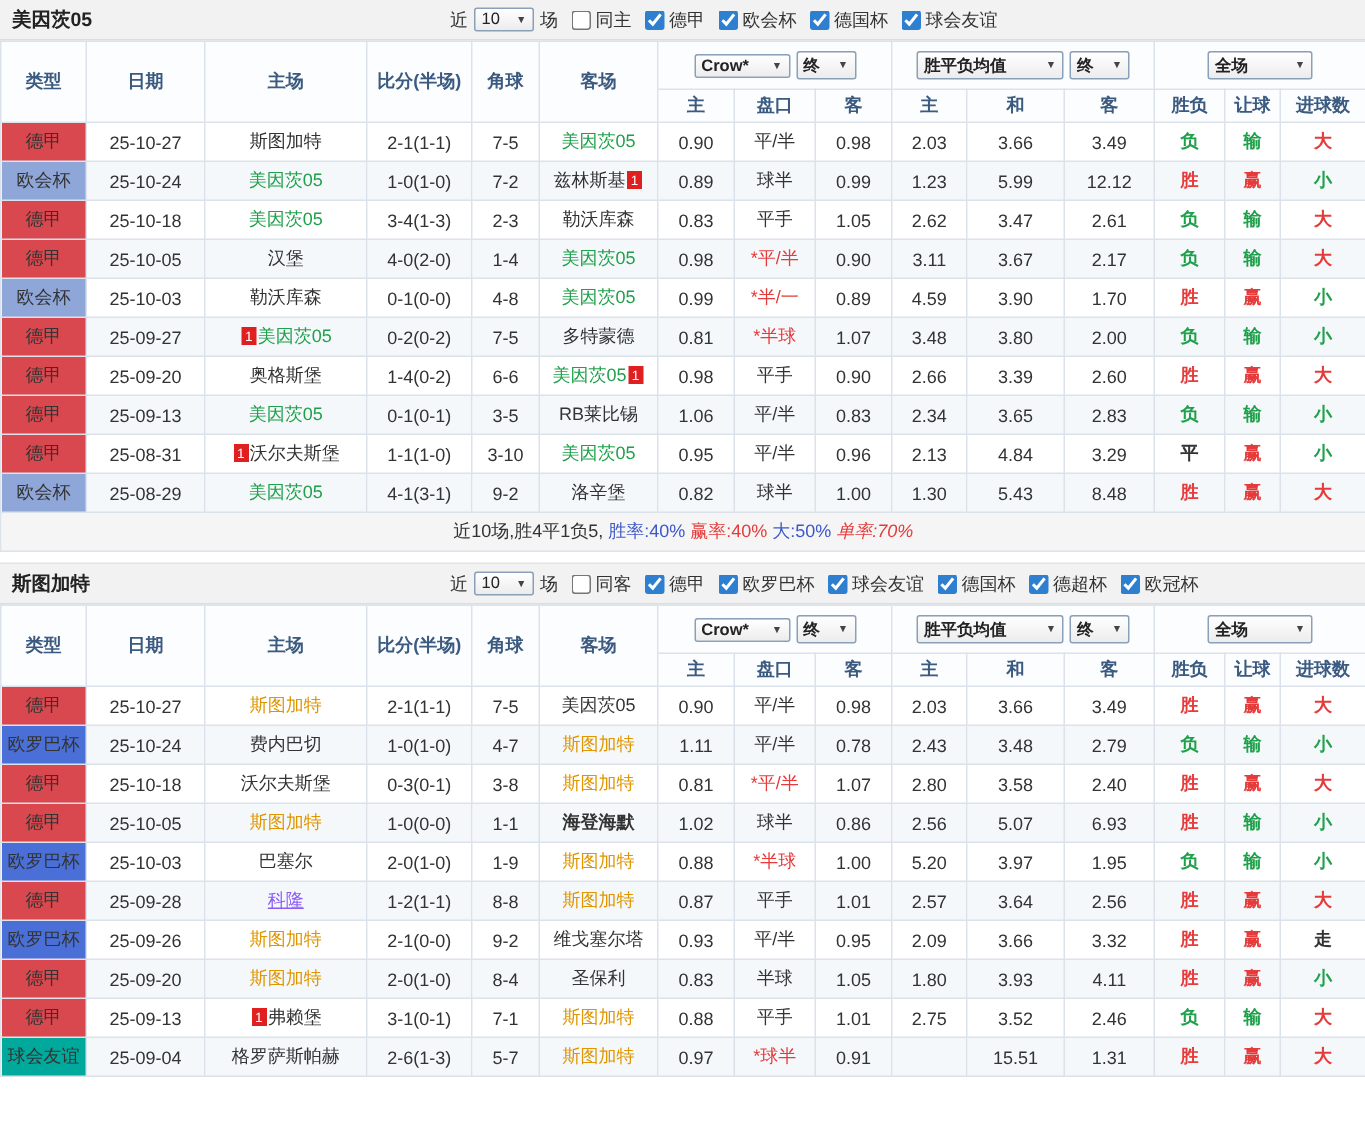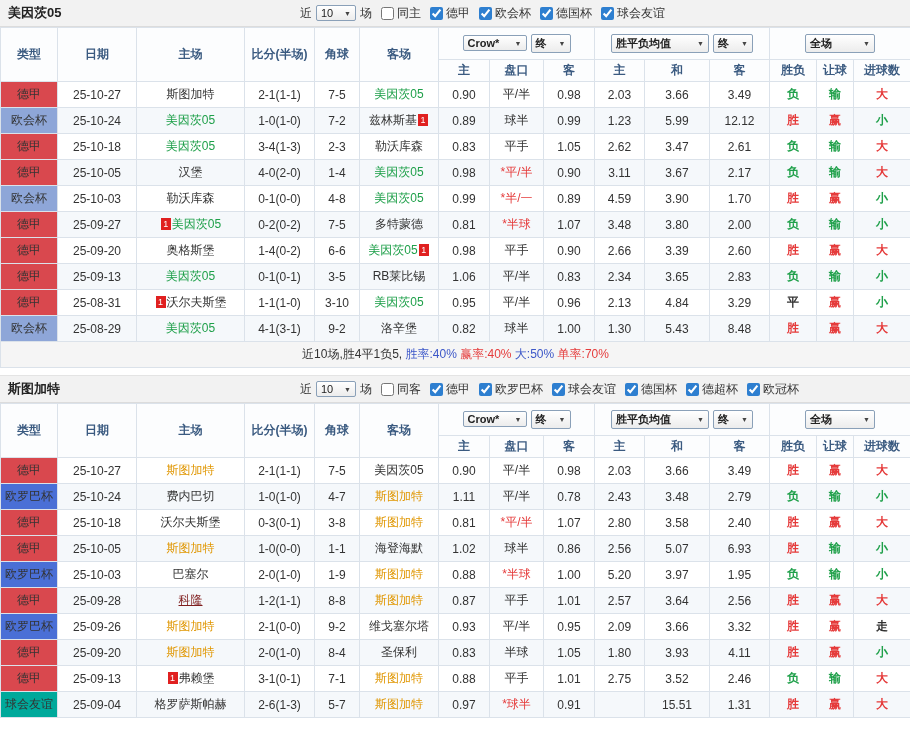--- a/index.html
+++ b/index.html
@@ -302,21 +302,21 @@
               <td class="odds">球半</td>
               <td class="odds">1.00</td>
               <td class="odds">1.30</td>
               <td class="odds">5.43</td>
               <td class="odds">8.48</td>
               <td class="res" style="color: rgb(229, 59, 59);">胜</td>
               <td class="res" style="color: rgb(229, 59, 59);">赢</td>
               <td class="res" style="color: rgb(229, 59, 59);">大</td>
             </tr>
             <tr>
-              <td class="summary" colspan="15"><span style="color: rgb(51, 51, 51);">近10场,胜4平1负5, </span><span style="color: rgb(60, 87, 200);">胜率:40%</span><span style="color: rgb(229, 59, 59);"> 赢率:40%</span><span style="color: rgb(60, 87, 200);"> 大:50%</span><span style="color: rgb(229, 59, 59);"> 单率:70%</span></td>
+              <td class="summary" colspan="15"><span style="color: rgb(51, 51, 51);">近10场,胜4平1负5, </span><span style="color: rgb(60, 87, 200);">胜率:40%</span><span style="color: rgb(229, 59, 59);"> 赢率:40%</span><span style="color: rgb(60, 87, 200);"> 大:50%</span><span style="color: rgb(229, 59, 59); font-style: italic;"> 单率:70%</span></td>
             </tr>
           </tbody>
         </table>
       </div>
       <div class="section">
         <div class="secbar">
           <span class="team">斯图加特</span>
           <span class="filters">
             <span>近</span>
             <span class="sel wN">
@@ -462,21 +462,21 @@
               <td class="res" style="color: rgb(229, 59, 59);">胜</td>
               <td class="res" style="color: rgb(229, 59, 59);">赢</td>
               <td class="res" style="color: rgb(229, 59, 59);">大</td>
             </tr>
             <tr>
               <td class="lg" style="background: rgb(217, 72, 78);">德甲</td>
               <td>25-10-05</td>
               <td class="teamcell"><span class="tname" style="color: rgb(224, 150, 0);">斯图加特</span></td>
               <td class="score">1-0(0-0)</td>
               <td>1-1</td>
-              <td class="teamcell"><span class="tname" style="color: rgb(51, 51, 51);">海登海默</span></td>
+              <td class="teamcell"><span class="tname" style="color: rgb(51, 51, 51); font-weight: bold;">海登海默</span></td>
               <td class="odds">1.02</td>
               <td class="odds">球半</td>
               <td class="odds">0.86</td>
               <td class="odds">2.56</td>
               <td class="odds">5.07</td>
               <td class="odds">6.93</td>
               <td class="res" style="color: rgb(229, 59, 59);">胜</td>
               <td class="res" style="color: rgb(31, 160, 74);">输</td>
               <td class="res" style="color: rgb(31, 160, 74);">小</td>
             </tr>
@@ -493,21 +493,21 @@
               <td class="odds">5.20</td>
               <td class="odds">3.97</td>
               <td class="odds">1.95</td>
               <td class="res" style="color: rgb(31, 160, 74);">负</td>
               <td class="res" style="color: rgb(31, 160, 74);">输</td>
               <td class="res" style="color: rgb(31, 160, 74);">小</td>
             </tr>
             <tr>
               <td class="lg" style="background: rgb(217, 72, 78);">德甲</td>
               <td>25-09-28</td>
-              <td class="teamcell"><span class="tname" style="color: #7f1d1d; text-decoration: underline;">科隆</span></td>
+              <td class="teamcell"><span class="tname" style="color: #8b5cf6; text-decoration: underline;">科隆</span></td>
               <td class="score">1-2(1-1)</td>
               <td>8-8</td>
               <td class="teamcell"><span class="tname" style="color: rgb(224, 150, 0);">斯图加特</span></td>
               <td class="odds">0.87</td>
               <td class="odds">平手</td>
               <td class="odds">1.01</td>
               <td class="odds">2.57</td>
               <td class="odds">3.64</td>
               <td class="odds">2.56</td>
               <td class="res" style="color: rgb(229, 59, 59);">胜</td>

